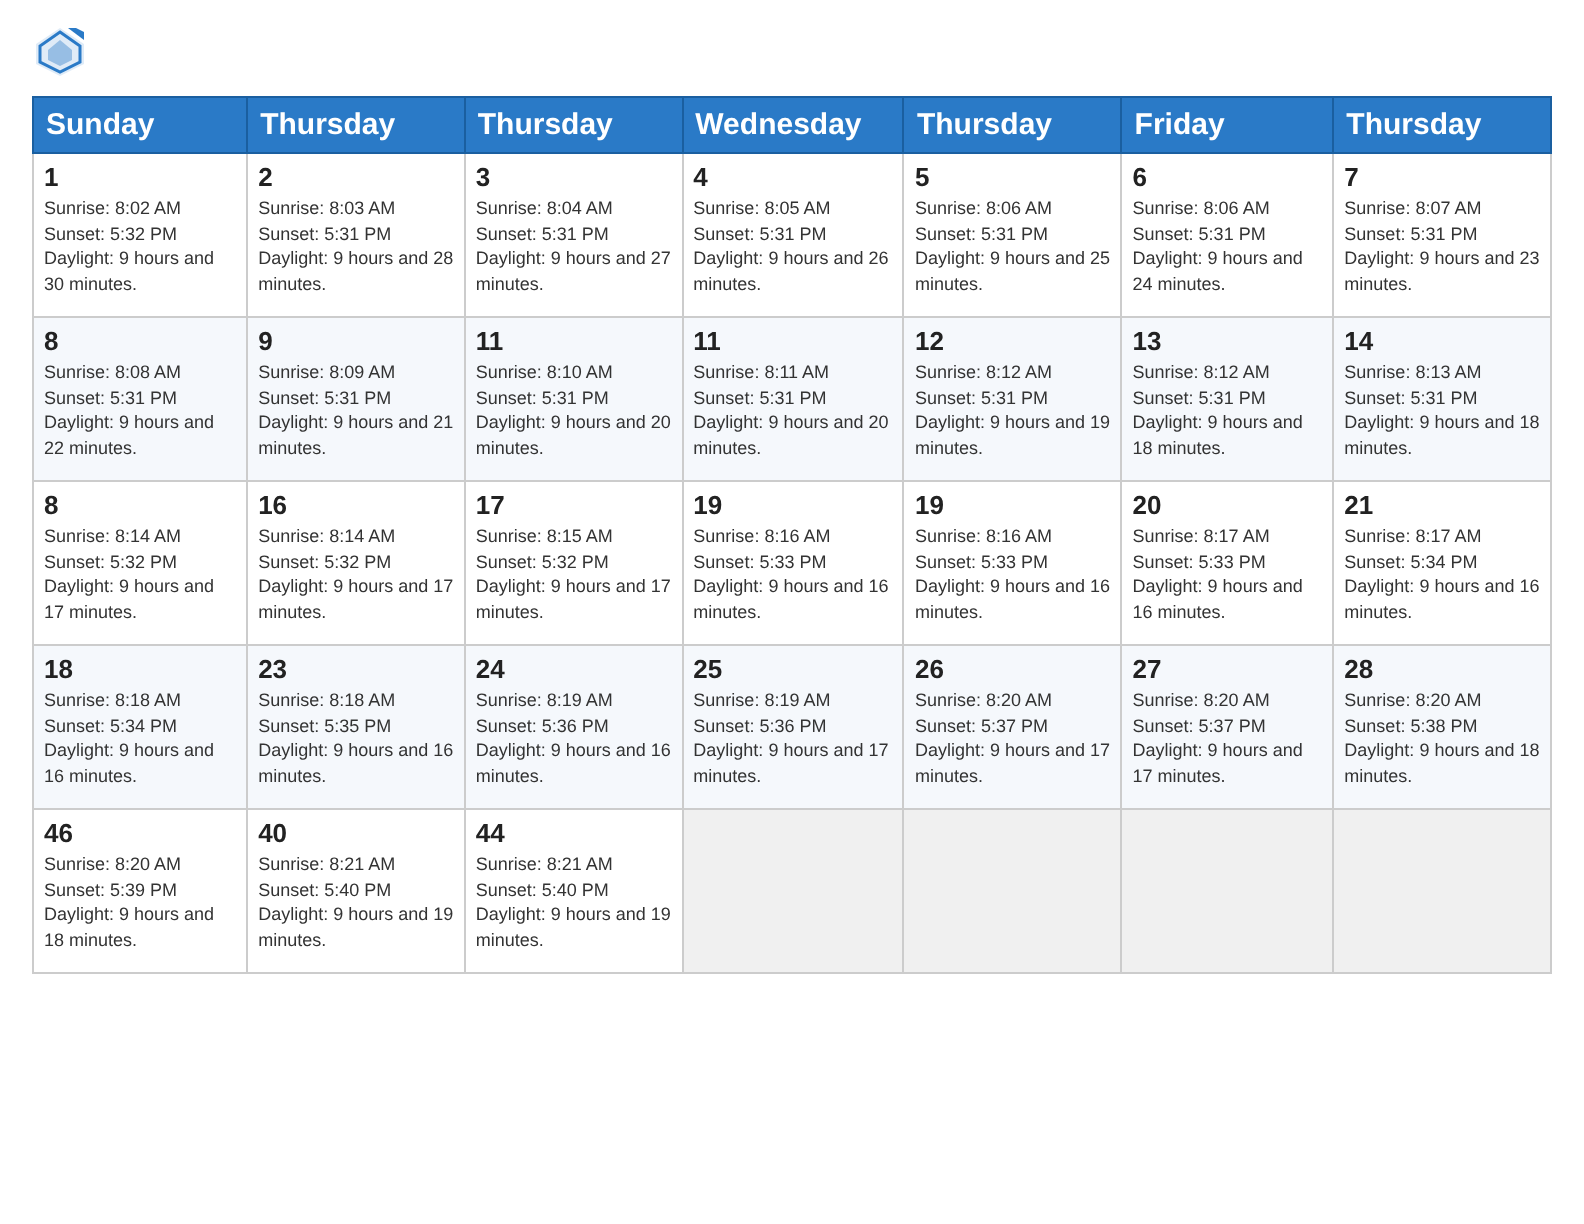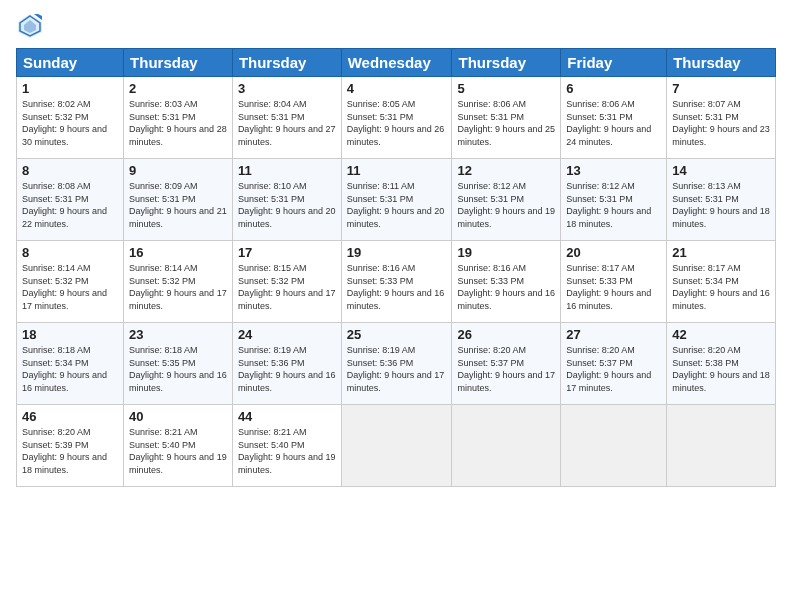--- a/index.html
+++ b/index.html
@@ -244,21 +244,21 @@
         </td>
           <td>
           <span class="day-num">26</span>
           <span class="day-info">Sunrise: 8:20 AM<br>Sunset: 5:37 PM<br>Daylight: 9 hours and 17 minutes.</span>
         </td>
           <td>
           <span class="day-num">27</span>
           <span class="day-info">Sunrise: 8:20 AM<br>Sunset: 5:37 PM<br>Daylight: 9 hours and 17 minutes.</span>
         </td>
           <td>
-          <span class="day-num">42</span>
+          <span class="day-num">28</span>
           <span class="day-info">Sunrise: 8:20 AM<br>Sunset: 5:38 PM<br>Daylight: 9 hours and 18 minutes.</span>
         </td>
         </tr>
         <tr>
           <td>
           <span class="day-num">46</span>
           <span class="day-info">Sunrise: 8:20 AM<br>Sunset: 5:39 PM<br>Daylight: 9 hours and 18 minutes.</span>
         </td>
           <td>
           <span class="day-num">40</span>

